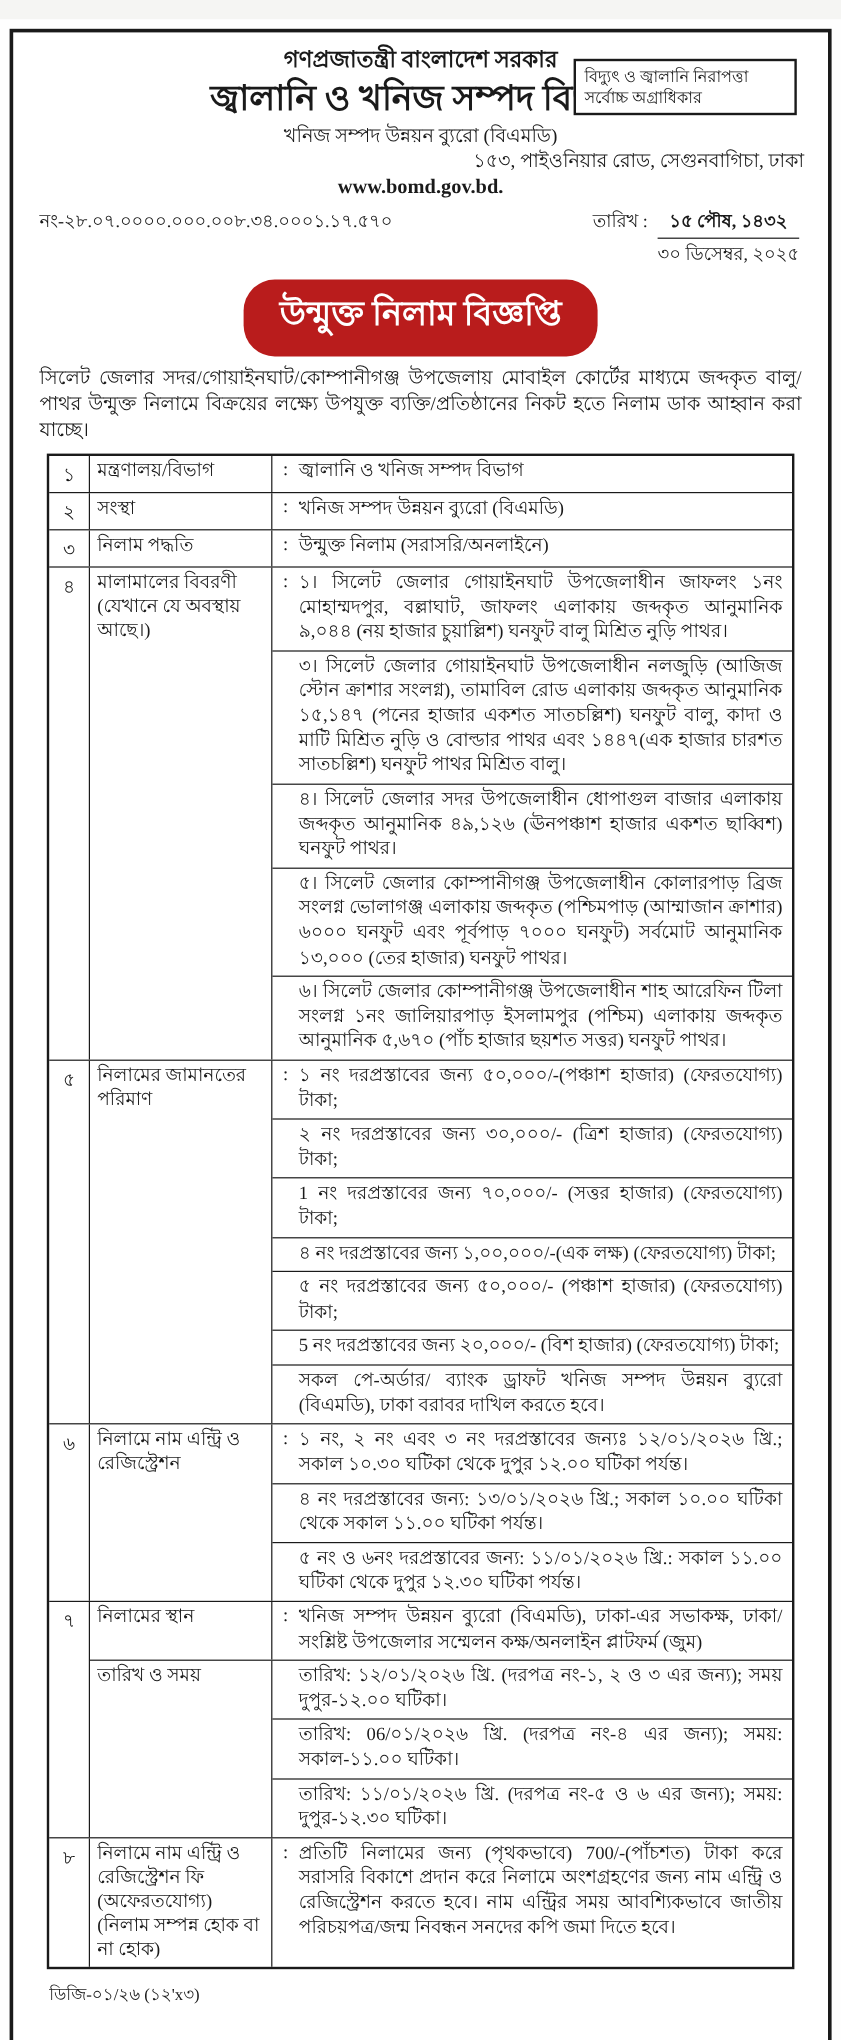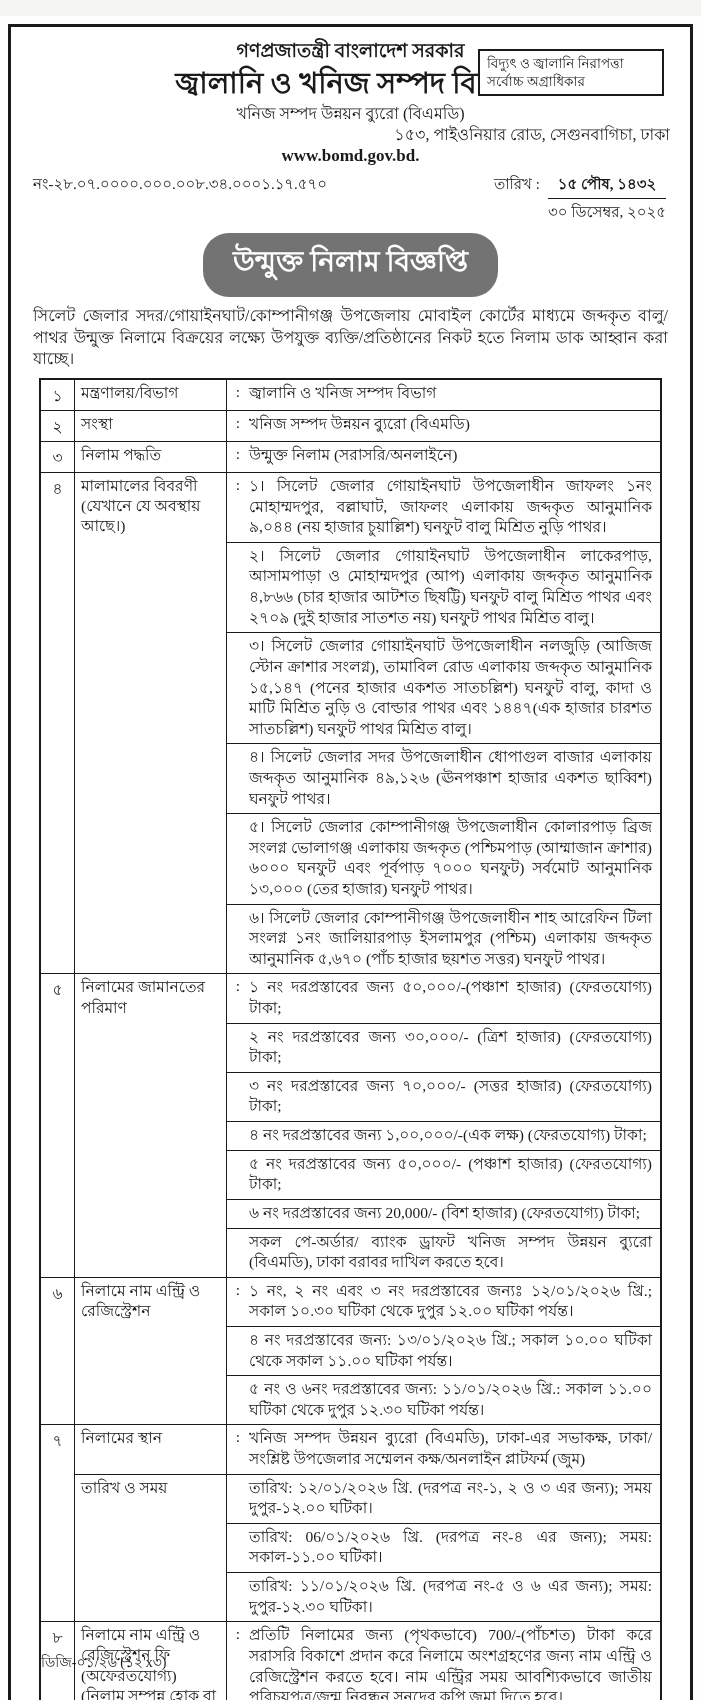--- a/index.html
+++ b/index.html
@@ -20,21 +20,21 @@
 
   
   .memoline{display:flex;justify-content:space-between;align-items:flex-start;margin-top:6px;font-size:15px;}
   .memo-no{white-space:nowrap;padding-left:2px;}
   .dateblock{display:flex;gap:8px;align-items:flex-start;font-size:15px;margin-right:4px;}
   .datefrac{text-align:center;}
   .datefrac .top{display:block;border-bottom:1.5px solid #1a1a1a;padding:0 6px 1px 6px;font-weight:bold;}
   .datefrac .bot{display:block;padding-top:1px;}
 
   
-  .badge{width:fit-content;margin:8px auto 8px auto;background:#737373;color:#fff;
+  .badge{width:fit-content;margin:8px auto 8px auto;background:#b91c1c;color:#fff;
          font-size:28px;font-weight:bold;padding:7px 30px 10px 30px;border-radius:26px;}
 
   .intro{font-size:16px;line-height:1.35;text-align:justify;margin:2px 2px 8px 2px;}
 
   
   .tbl{border:2px solid #1a1a1a;margin:0 8px;}
   .trow{display:flex;align-items:stretch;}
   .trow + .trow{border-top:1.5px solid #1a1a1a;}
   .c-num{width:34px;border-right:1.5px solid #1a1a1a;box-sizing:border-box;
          padding:4px 0 0 0;text-align:center;font-size:15.5px;flex:0 0 auto;}
@@ -119,24 +119,20 @@
         <div class="trow">
           <div class="c-num">৪</div>
           <div class="c-label">মালামালের বিবরণী (যেখানে যে অবস্থায় আছে।)</div>
           <div class="c-body">
             <div class="sub">
                 <div class="sub-colon">:</div>
               <div class="sub-text">১। সিলেট জেলার গোয়াইনঘাট উপজেলাধীন জাফলং ১নং মোহাম্মদপুর, বল্লাঘাট, জাফলং এলাকায় জব্দকৃত আনুমানিক ৯,০৪৪ (নয় হাজার চুয়াল্লিশ) ঘনফুট বালু মিশ্রিত নুড়ি পাথর।</div>
               </div>
             <div class="sub">
                 <div class="sub-colon"></div>
-              <div class="sub-text">২। সিলেট জেলার গোয়াইনঘাট উপজেলাধীন লাকেরপাড়, আসামপাড়া ও মোহাম্মদপুর (আপ) এলাকায় জব্দকৃত আনুমানিক ৪,৮৬৬ (চার হাজার আটশত ছিষট্টি) ঘনফুট বালু মিশ্রিত পাথর এবং ২৭০৯ (দুই হাজার সাতশত নয়) ঘনফুট পাথর মিশ্রিত বালু।</div>
-              </div>
-            <div class="sub">
-                <div class="sub-colon"></div>
               <div class="sub-text">৩। সিলেট জেলার গোয়াইনঘাট উপজেলাধীন নলজুড়ি (আজিজ স্টোন ক্রাশার সংলগ্ন), তামাবিল রোড এলাকায় জব্দকৃত আনুমানিক ১৫,১৪৭ (পনের হাজার একশত সাতচল্লিশ) ঘনফুট বালু, কাদা ও মাটি মিশ্রিত নুড়ি ও বোল্ডার পাথর এবং ১৪৪৭(এক হাজার চারশত সাতচল্লিশ) ঘনফুট পাথর মিশ্রিত বালু।</div>
               </div>
             <div class="sub">
                 <div class="sub-colon"></div>
               <div class="sub-text">৪। সিলেট জেলার সদর উপজেলাধীন ধোপাগুল বাজার এলাকায় জব্দকৃত আনুমানিক ৪৯,১২৬ (ঊনপঞ্চাশ হাজার একশত ছাব্বিশ) ঘনফুট পাথর।</div>
               </div>
             <div class="sub">
                 <div class="sub-colon"></div>
               <div class="sub-text">৫। সিলেট জেলার কোম্পানীগঞ্জ উপজেলাধীন কোলারপাড় ব্রিজ সংলগ্ন ভোলাগঞ্জ এলাকায় জব্দকৃত (পশ্চিমপাড় (আম্মাজান ক্রাশার) ৬০০০ ঘনফুট এবং পূর্বপাড় ৭০০০ ঘনফুট) সর্বমোট আনুমানিক ১৩,০০০ (তের হাজার) ঘনফুট পাথর।</div>
               </div>
@@ -154,33 +150,33 @@
             <div class="sub">
                 <div class="sub-colon">:</div>
               <div class="sub-text">১ নং দরপ্রস্তাবের জন্য ৫০,০০০/-(পঞ্চাশ হাজার) (ফেরতযোগ্য) টাকা;</div>
               </div>
             <div class="sub">
                 <div class="sub-colon"></div>
               <div class="sub-text">২ নং দরপ্রস্তাবের জন্য ৩০,০০০/- (ত্রিশ হাজার) (ফেরতযোগ্য) টাকা;</div>
               </div>
             <div class="sub">
                 <div class="sub-colon"></div>
-              <div class="sub-text">৩ নং দরপ্রস্তাবের জন্য ৭০,০০০/- (সত্তর হাজার) (ফেরতযোগ্য) টাকা;</div>
+              <div class="sub-text">1 নং দরপ্রস্তাবের জন্য ৭০,০০০/- (সত্তর হাজার) (ফেরতযোগ্য) টাকা;</div>
               </div>
             <div class="sub">
                 <div class="sub-colon"></div>
               <div class="sub-text">৪ নং দরপ্রস্তাবের জন্য ১,০০,০০০/-(এক লক্ষ) (ফেরতযোগ্য) টাকা;</div>
               </div>
             <div class="sub">
                 <div class="sub-colon"></div>
               <div class="sub-text">৫ নং দরপ্রস্তাবের জন্য ৫০,০০০/- (পঞ্চাশ হাজার) (ফেরতযোগ্য) টাকা;</div>
               </div>
             <div class="sub">
                 <div class="sub-colon"></div>
-              <div class="sub-text">৬ নং দরপ্রস্তাবের জন্য 20,000/- (বিশ হাজার) (ফেরতযোগ্য) টাকা;</div>
+              <div class="sub-text">5 নং দরপ্রস্তাবের জন্য ২০,০০০/- (বিশ হাজার) (ফেরতযোগ্য) টাকা;</div>
               </div>
             <div class="sub">
                 <div class="sub-colon"></div>
               <div class="sub-text">সকল পে-অর্ডার/ ব্যাংক ড্রাফট খনিজ সম্পদ উন্নয়ন ব্যুরো (বিএমডি), ঢাকা বরাবর দাখিল করতে হবে।</div>
               </div>
           </div>
         </div>
 
         <div class="trow">
           <div class="c-num">৬</div>

